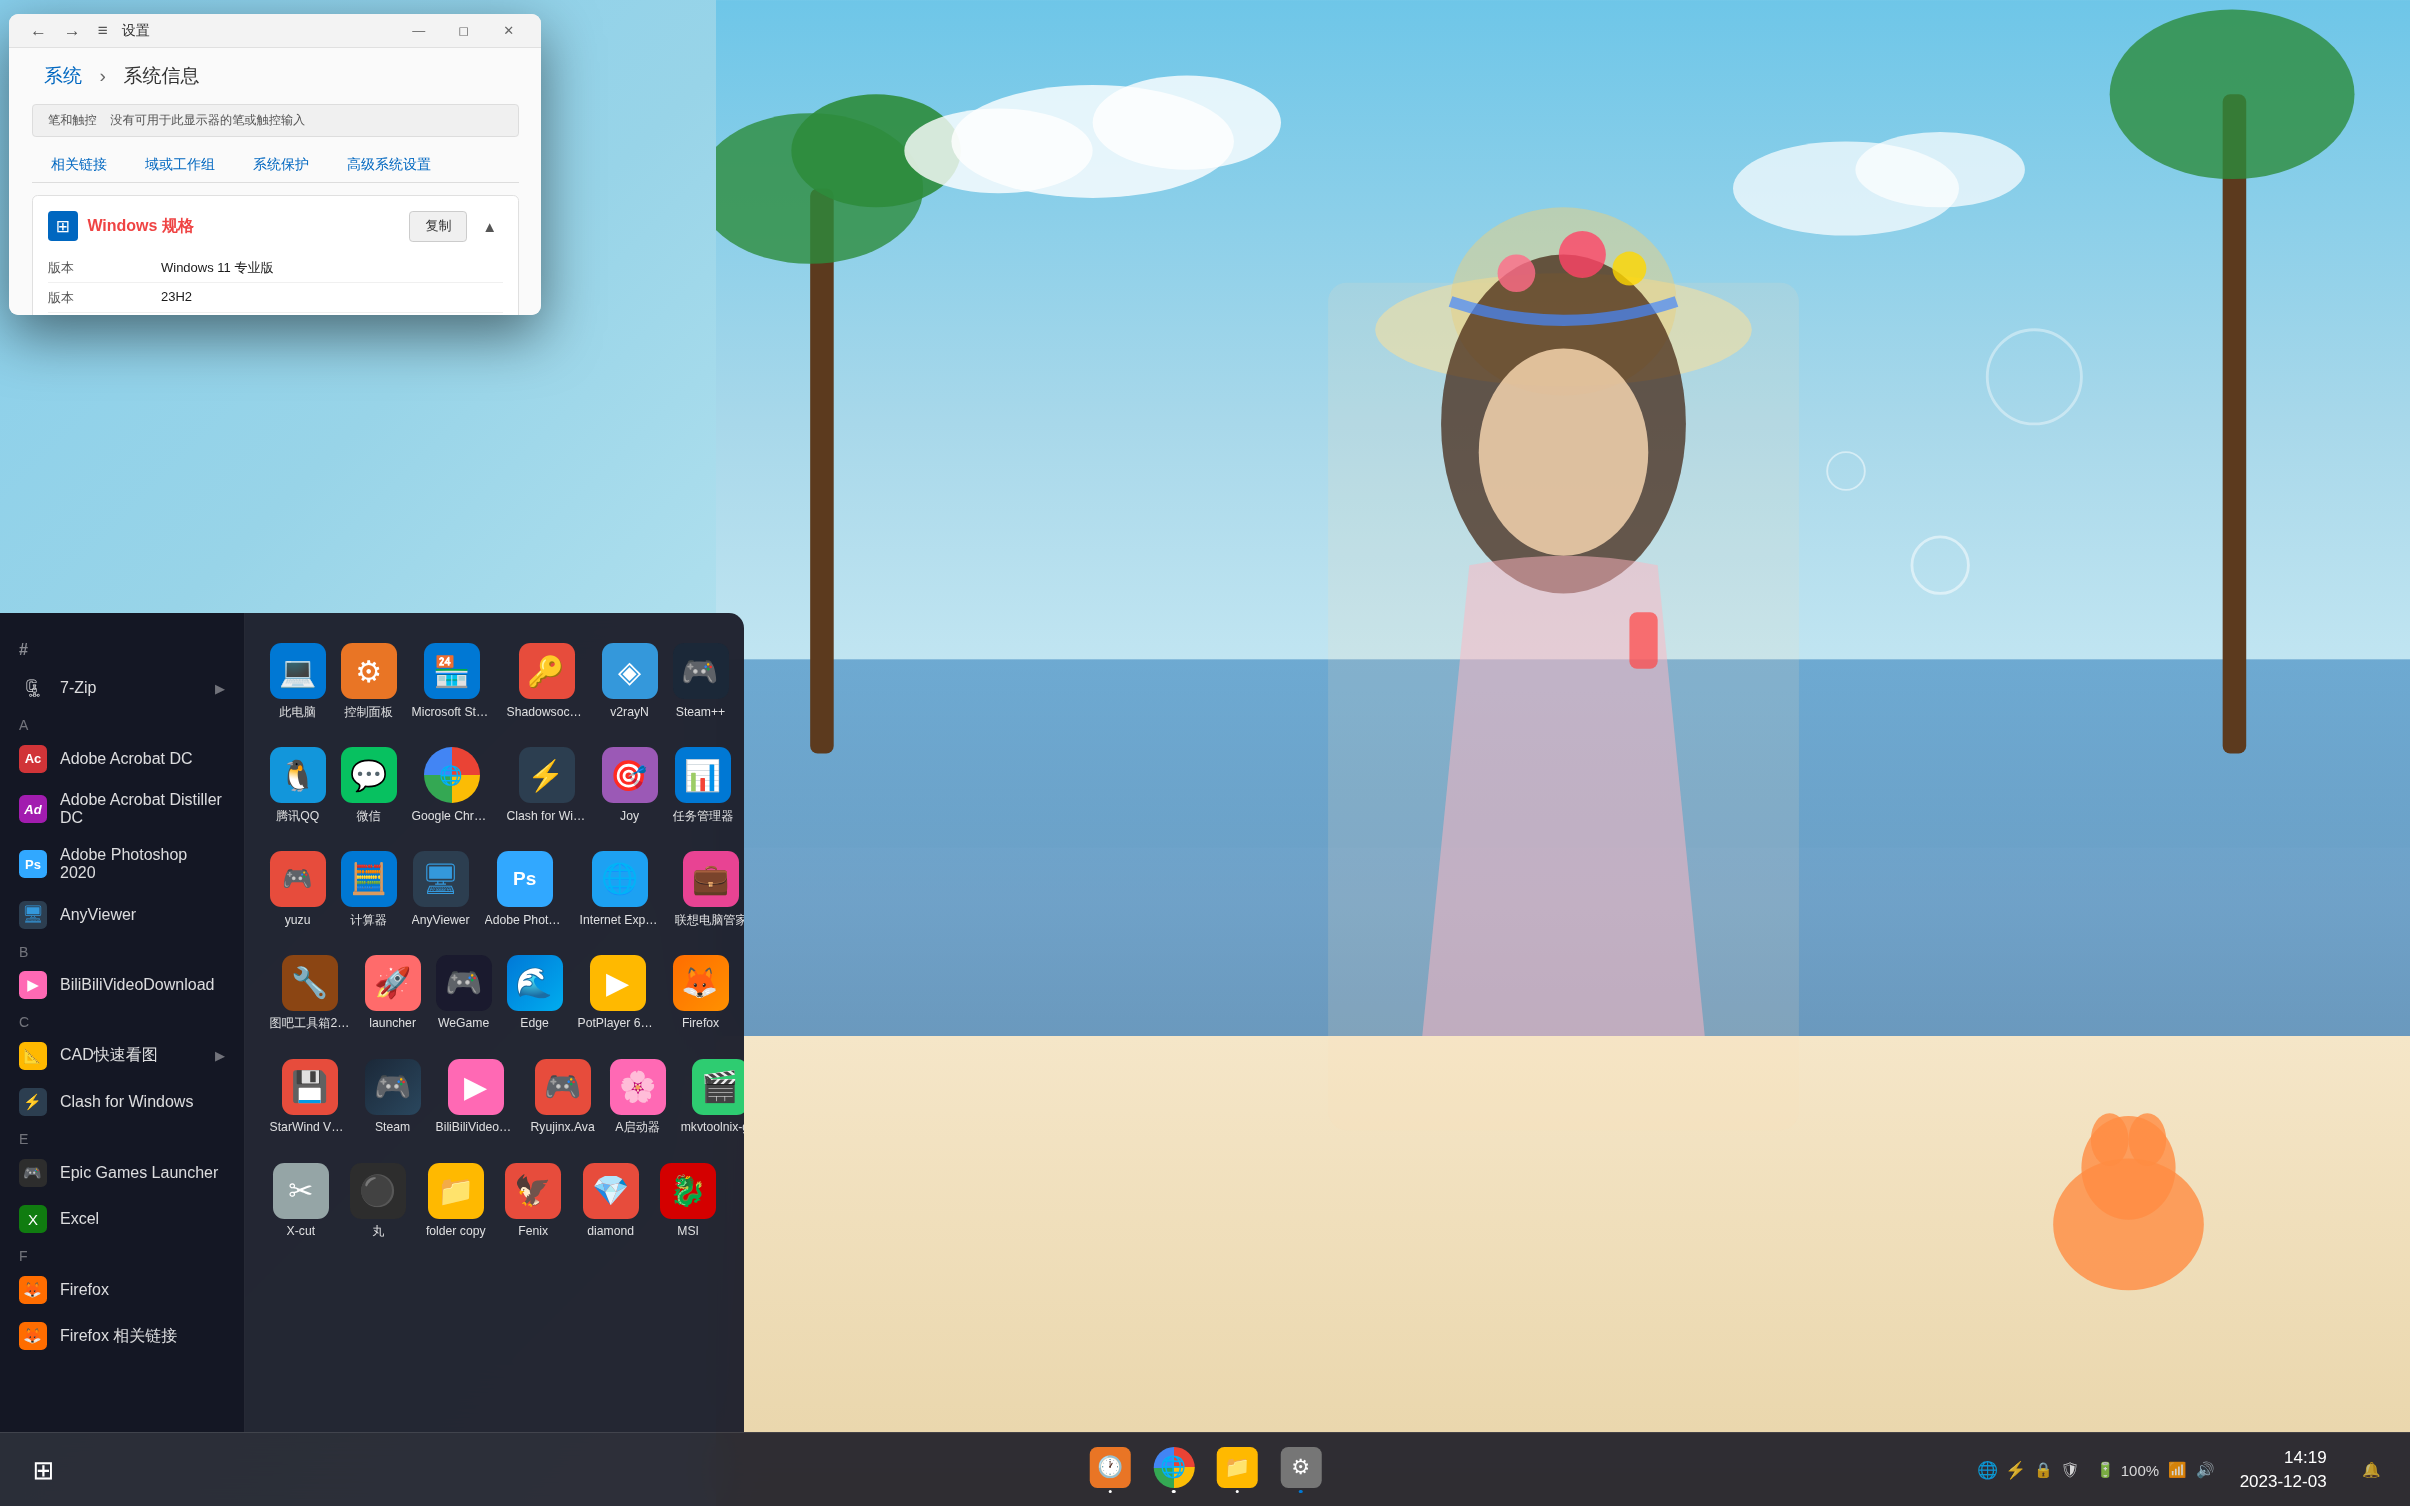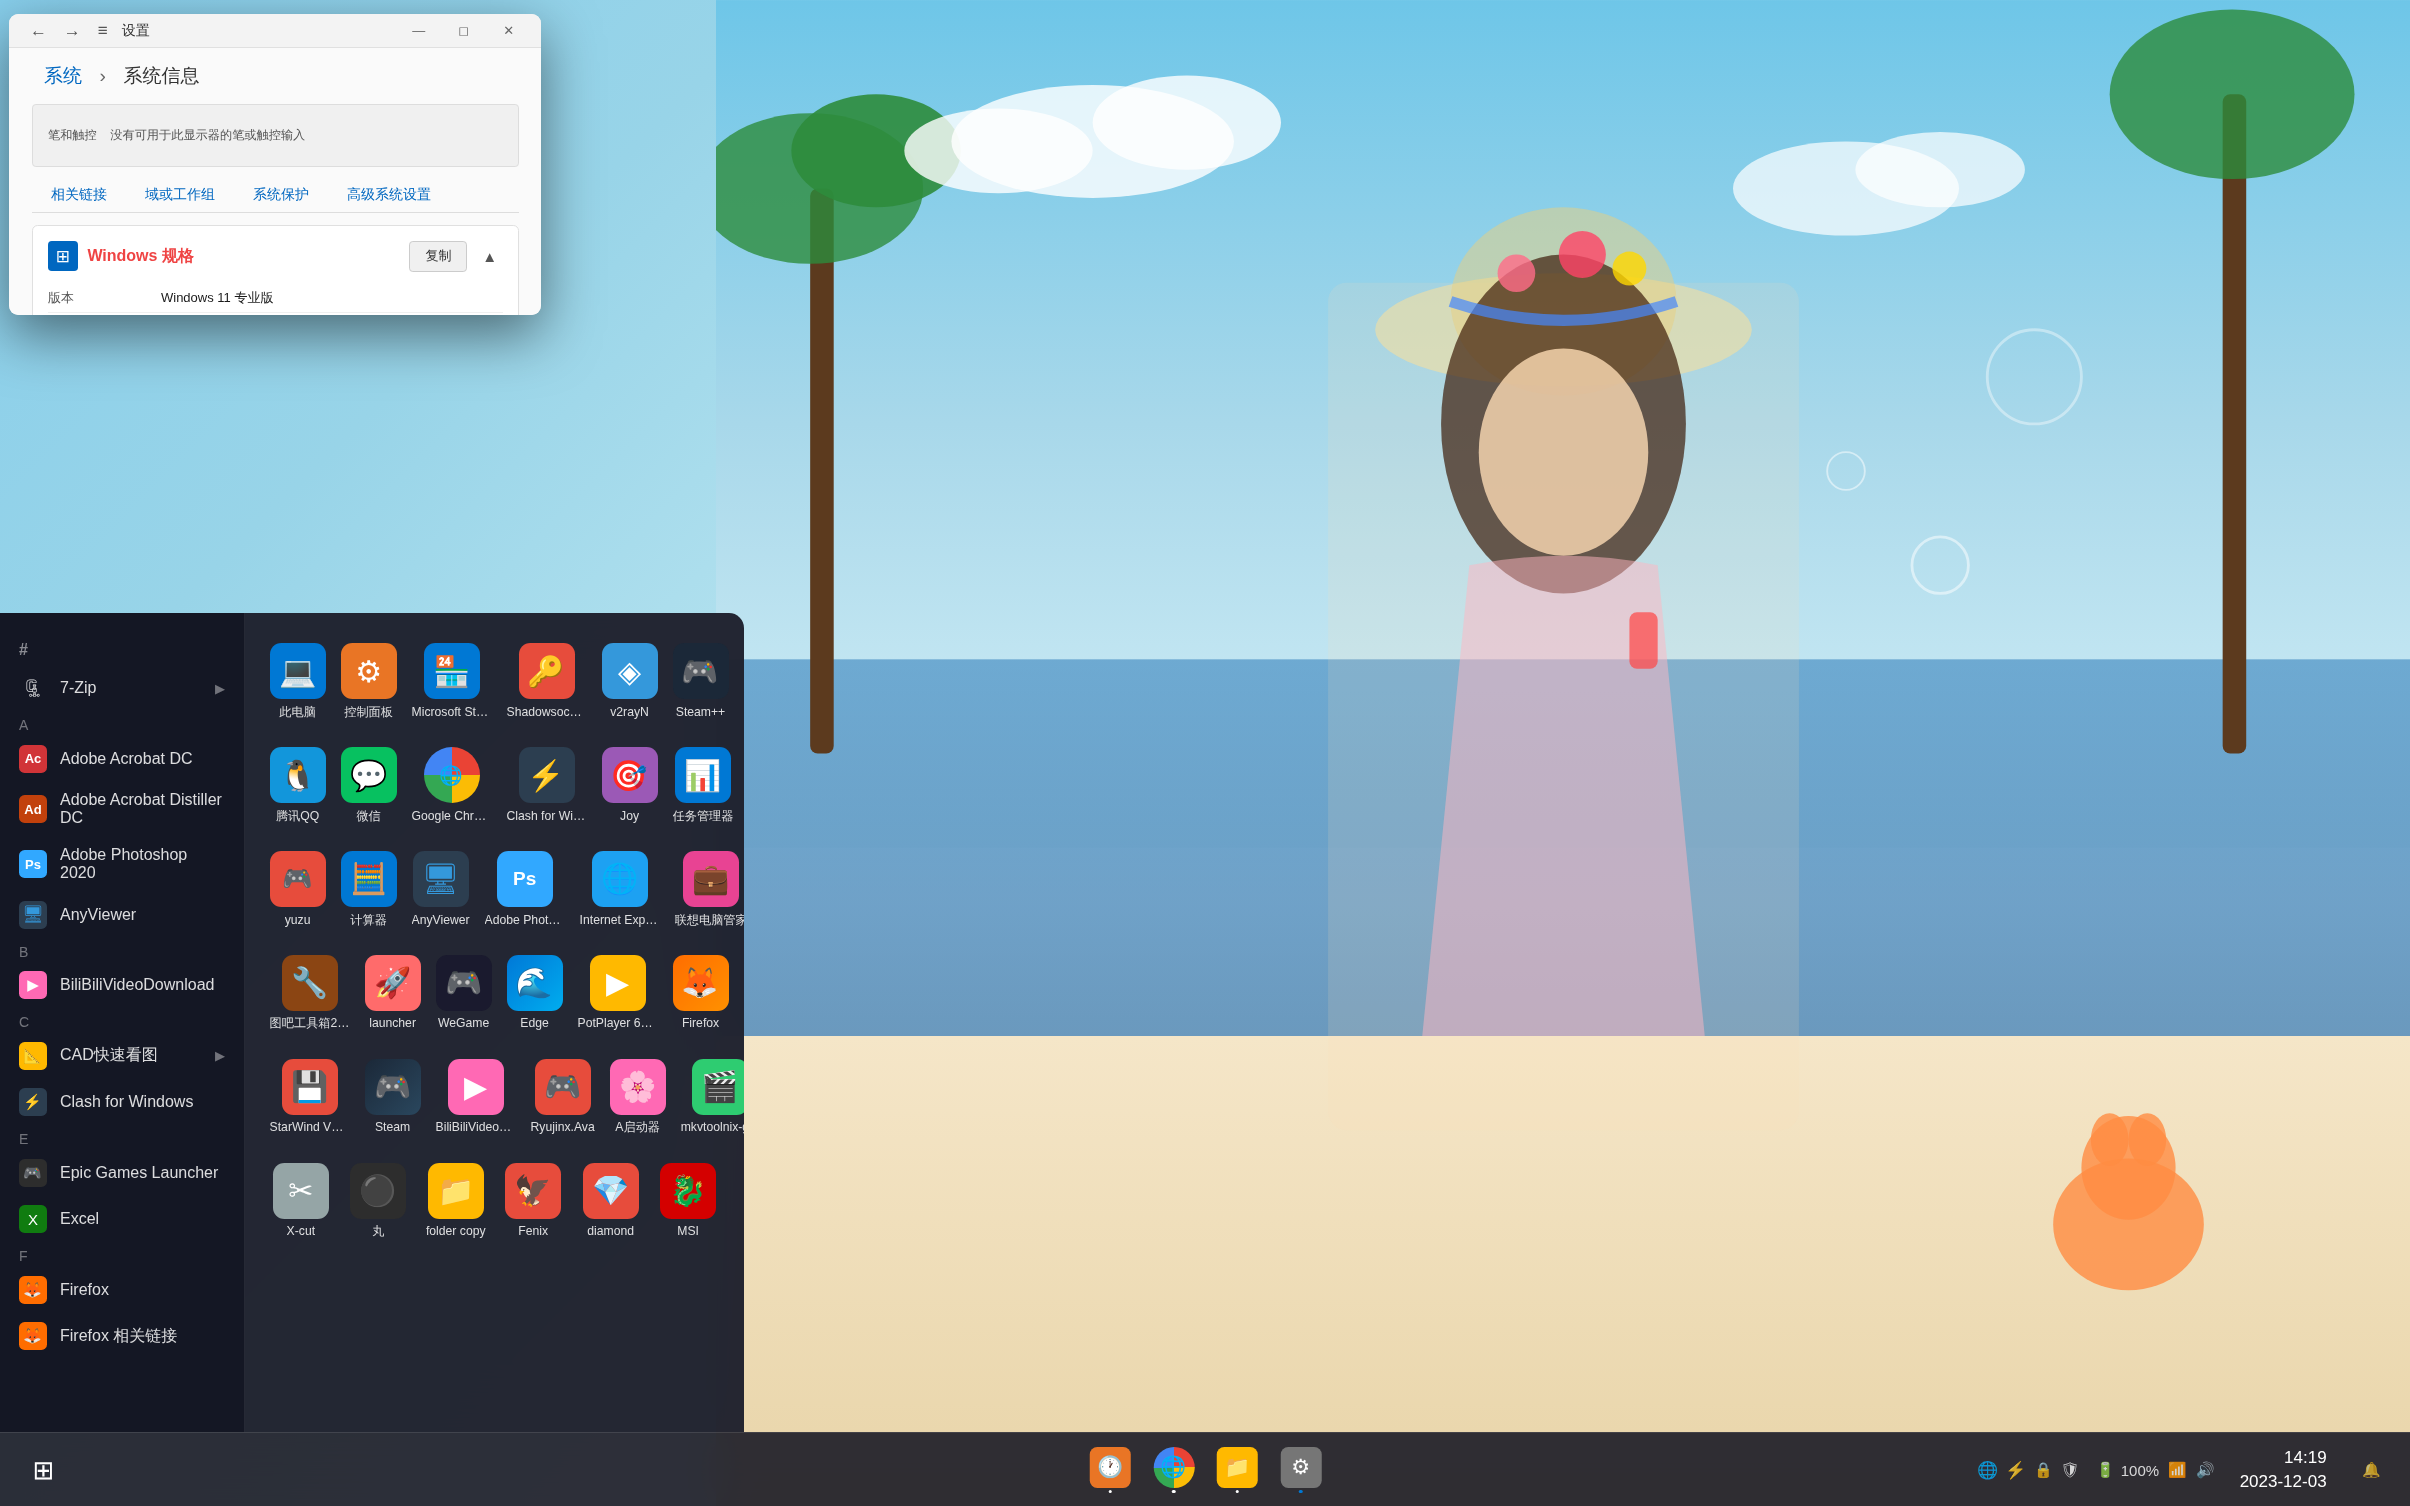--- a/index.html
+++ b/index.html
@@ -318,21 +318,21 @@
       font-weight: 400;
     }
 
     .breadcrumb span { color: #0067c0; cursor: pointer; margin-left: 12px; }
     .breadcrumb .sep { color: #666; }
 
     .pen-control-bar {
       background: #f0f0f0;
       border: 0.9px solid #ddd;
       border-radius: 3.8px;
-      padding: 22px 15px;
+      padding: 7px 15px;
       font-size: 12.2px;
       color: #555;
       margin-bottom: 11.3px;
     }
 
     .related-links {
       display: flex;
       gap: 0;
       margin-bottom: 11.3px;
       border-bottom: 0.9px solid #ddd;
@@ -578,21 +578,21 @@
     </div>
 
     <div class="sidebar-section-letter">A</div>
 
     <div class="sidebar-item">
       <div class="sidebar-item-icon bg-red" style="background:#D13438; color:white; font-size:13px; font-weight:bold;">Ac</div>
       <span>Adobe Acrobat DC</span>
     </div>
 
     <div class="sidebar-item">
-      <div class="sidebar-item-icon bg-red" style="background:#c2410c; color:white; font-size:13px; font-weight:bold;">Ad</div>
+      <div class="sidebar-item-icon bg-red" style="background:#a21caf; color:white; font-size:13px; font-weight:bold;font-style:italic;">Ad</div>
       <span>Adobe Acrobat Distiller DC</span>
     </div>
 
     <div class="sidebar-item">
       <div class="sidebar-item-icon" style="background:#31A8FF; color:white; font-size:13px; font-weight:bold; display:flex;align-items:center;justify-content:center;">Ps</div>
       <span>Adobe Photoshop 2020</span>
     </div>
 
     <div class="sidebar-item">
       <div class="sidebar-item-icon" style="background:#2C3E50; color:#3498DB; font-size:17px; display:flex;align-items:center;justify-content:center;">🖥</div>

